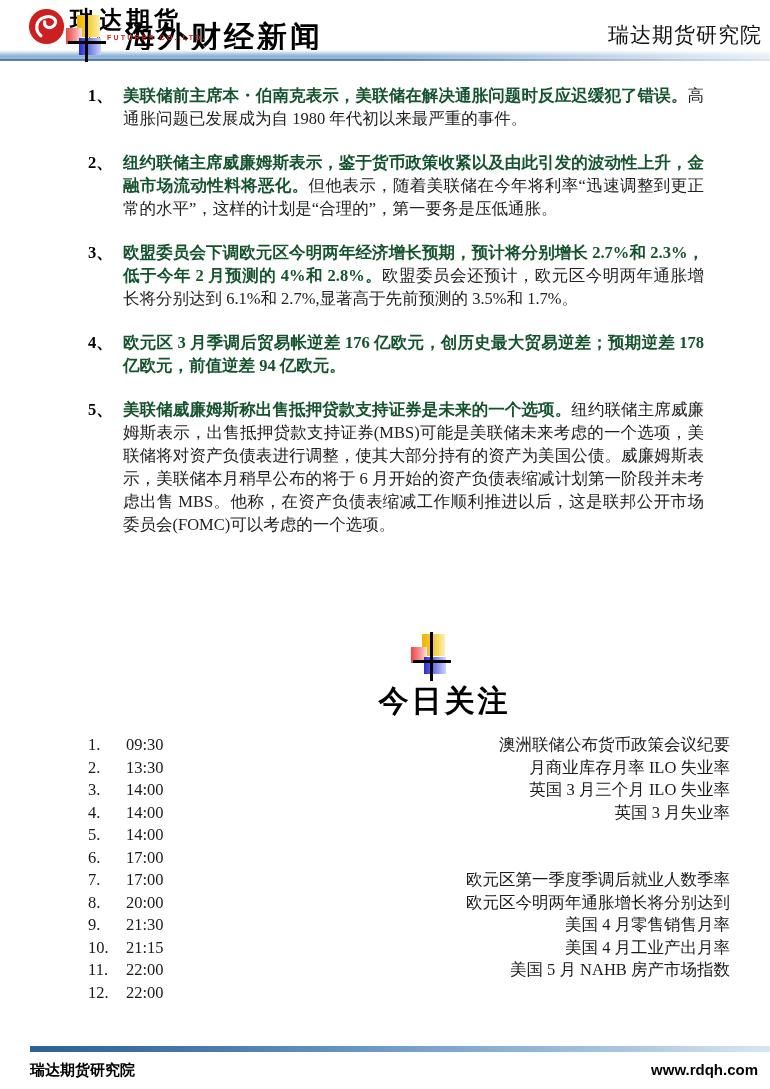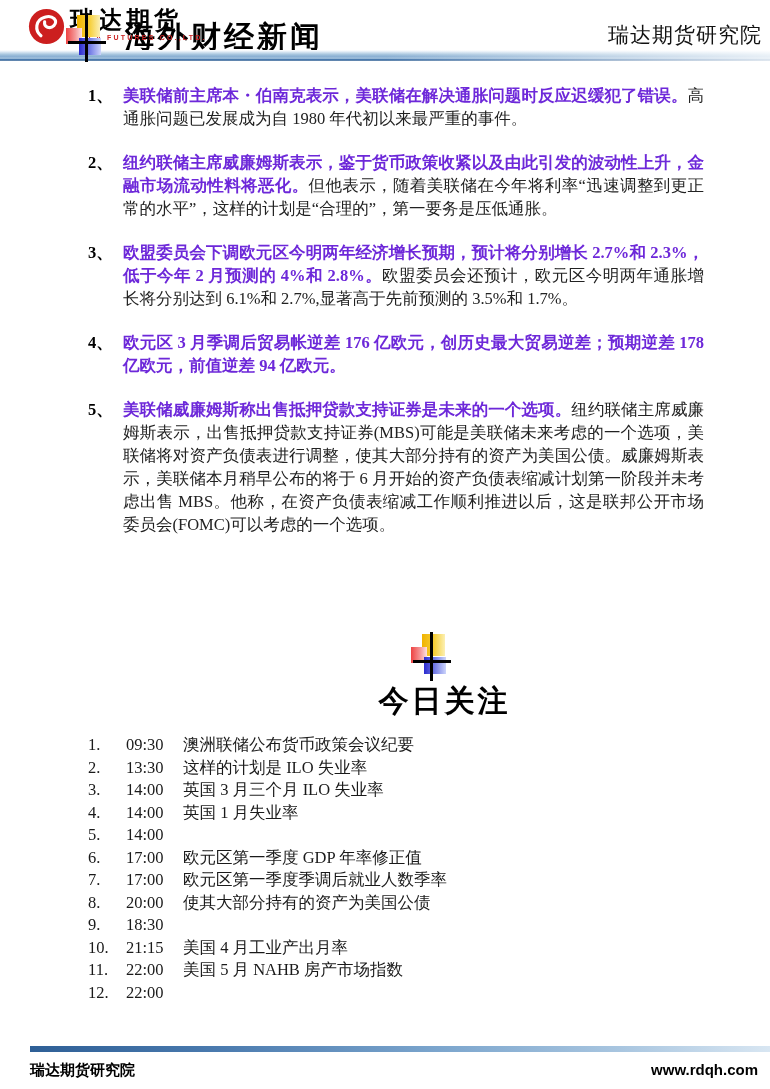--- a/index.html
+++ b/index.html
@@ -58,29 +58,29 @@
     font-size:30px; font-weight:bold; letter-spacing:3px; margin-left:17px;
     font-family:"Liberation Serif", serif;
   }
   .section-head.second .section-title { margin-left:26px; }
 
   
   .news-list { margin:22px 66px 0 88px; }
   .news-item { display:flex; margin-bottom:21px; font-size:16.5px; line-height:23px; }
   .news-num { width:35px; flex:none; font-weight:bold; }
   .news-text { flex:1; text-align:justify; }
-  .news-bold { font-weight:bold; color:#6d28d9; }
+  .news-bold { font-weight:bold; color:#14532d; }
   .news-normal { color:#222; }
 
   
   .focus-list { margin:12px 40px 0 88px; }
   .focus-item { display:flex; font-size:16.5px; line-height:22.5px; color:#1a1a1a; }
   .focus-num { width:38px; flex:none; }
   .focus-time { width:57px; flex:none; }
-  .focus-event { flex:1; }
+  .focus-event { flex:1;text-align:right; }
 
   
   .footer-bar {
     position:absolute; left:30px; right:0; bottom:37px; height:6px;
     background:linear-gradient(90deg, #2e5f96 0%, #4a7aae 25%, #7ba5cd 55%, #a9c6e0 80%, #d8e6f2 100%);
   }
   .footer-row {
     position:absolute; left:30px; right:12px; bottom:9px;
     display:flex; justify-content:space-between; align-items:baseline;
     font-family:"Liberation Sans", sans-serif; font-weight:bold; font-size:15px; color:#000;
@@ -167,61 +167,61 @@
 <div class="focus-list">
   <div class="focus-item">
     <div class="focus-num">1.</div>
     <div class="focus-time">09:30</div>
     <div class="focus-event">澳洲联储公布货币政策会议纪要</div>
   </div>
 
   <div class="focus-item">
     <div class="focus-num">2.</div>
     <div class="focus-time">13:30</div>
-    <div class="focus-event">这样的计划是 ILO 失业率</div>
+    <div class="focus-event">月商业库存月率 ILO 失业率</div>
   </div>
 
   <div class="focus-item">
     <div class="focus-num">3.</div>
     <div class="focus-time">14:00</div>
     <div class="focus-event">英国 3 月三个月 ILO 失业率</div>
   </div>
 
   <div class="focus-item">
     <div class="focus-num">4.</div>
     <div class="focus-time">14:00</div>
-    <div class="focus-event">英国 1 月失业率</div>
+    <div class="focus-event">英国 3 月失业率</div>
   </div>
 
   <div class="focus-item">
     <div class="focus-num">5.</div>
     <div class="focus-time">14:00</div>
   </div>
 
   <div class="focus-item">
     <div class="focus-num">6.</div>
     <div class="focus-time">17:00</div>
-    <div class="focus-event">欧元区第一季度 GDP 年率修正值</div>
   </div>
 
   <div class="focus-item">
     <div class="focus-num">7.</div>
     <div class="focus-time">17:00</div>
     <div class="focus-event">欧元区第一季度季调后就业人数季率</div>
   </div>
 
   <div class="focus-item">
     <div class="focus-num">8.</div>
     <div class="focus-time">20:00</div>
-    <div class="focus-event">使其大部分持有的资产为美国公债</div>
+    <div class="focus-event">欧元区今明两年通胀增长将分别达到</div>
   </div>
 
   <div class="focus-item">
     <div class="focus-num">9.</div>
-    <div class="focus-time">18:30</div>
+    <div class="focus-time">21:30</div>
+    <div class="focus-event">美国 4 月零售销售月率</div>
   </div>
 
   <div class="focus-item">
     <div class="focus-num">10.</div>
     <div class="focus-time">21:15</div>
     <div class="focus-event">美国 4 月工业产出月率</div>
   </div>
 
   <div class="focus-item">
     <div class="focus-num">11.</div>

